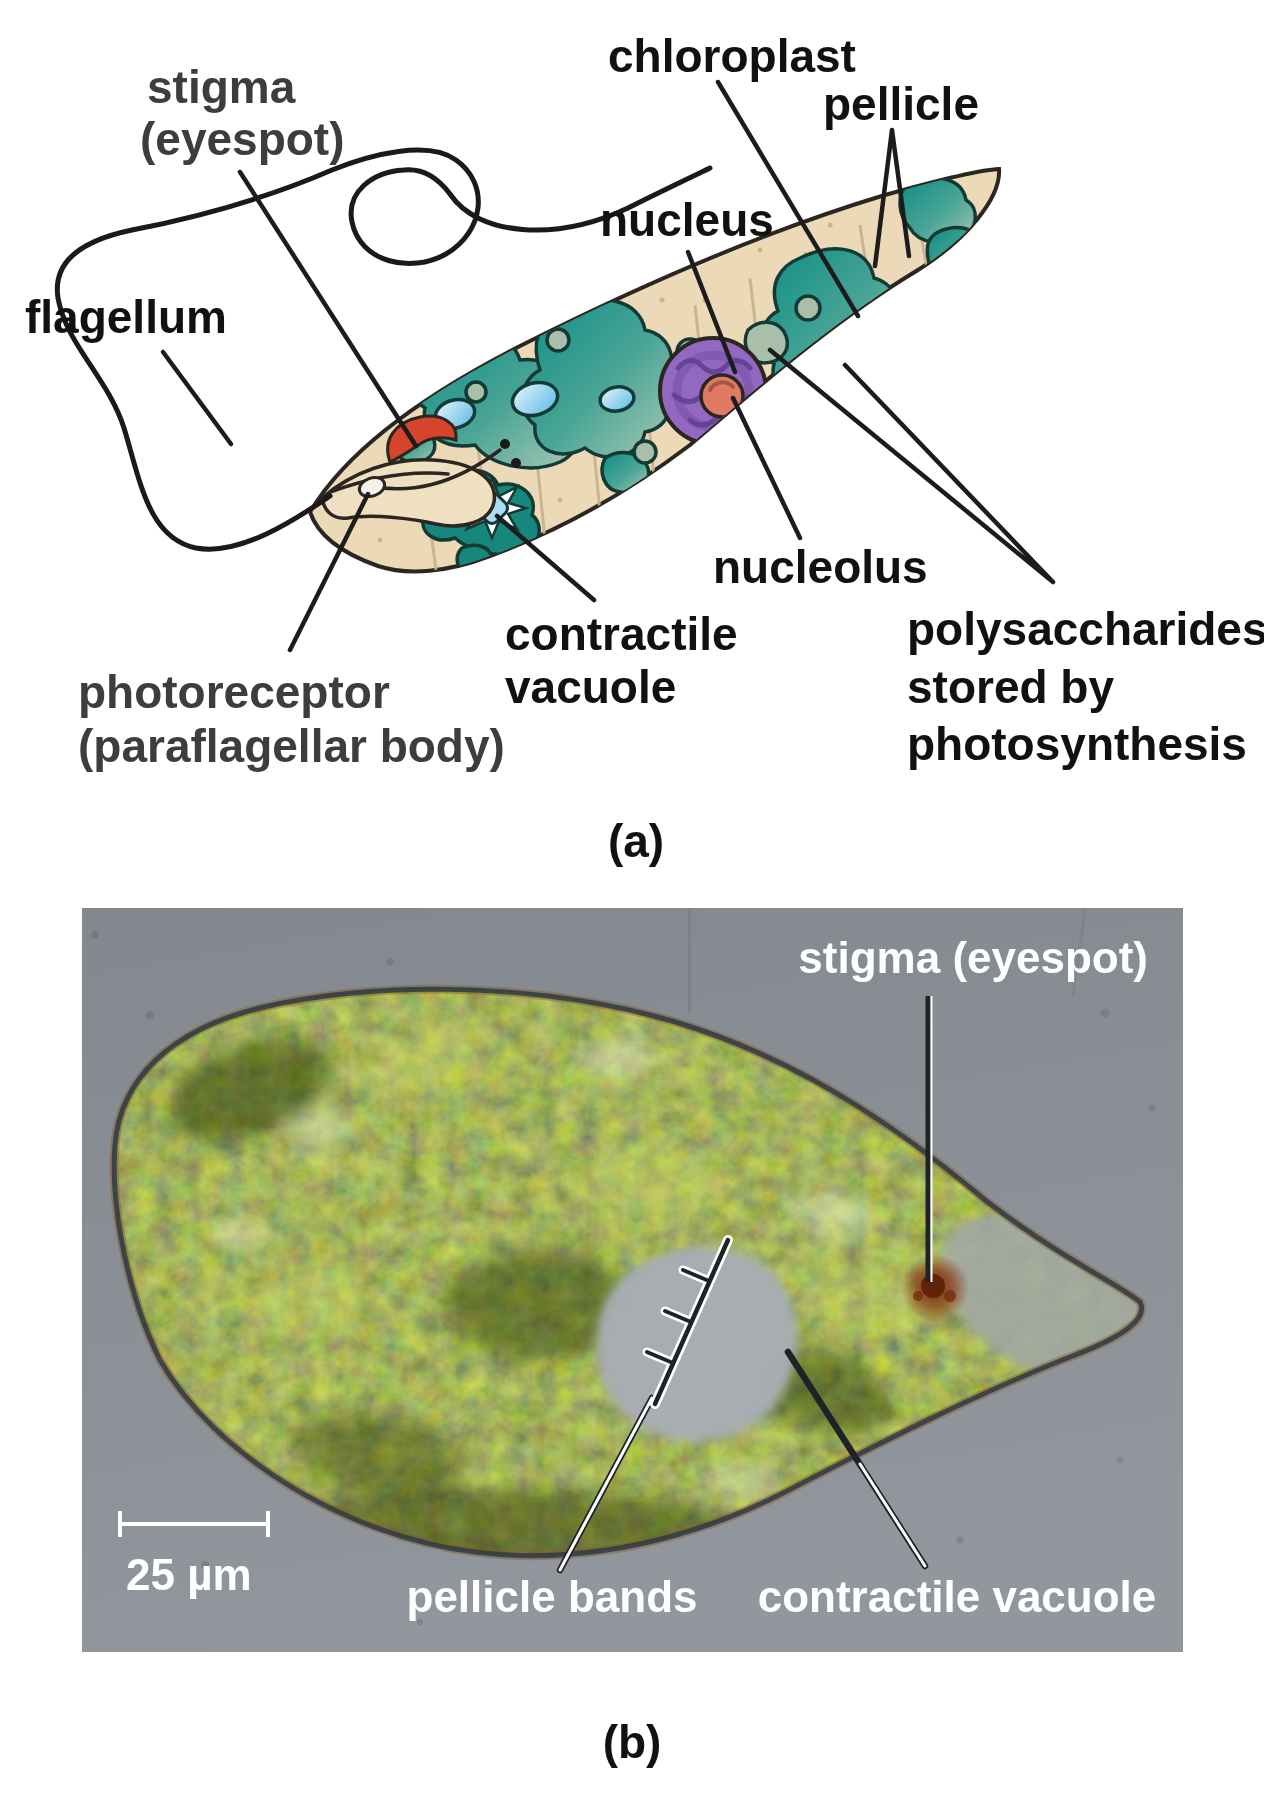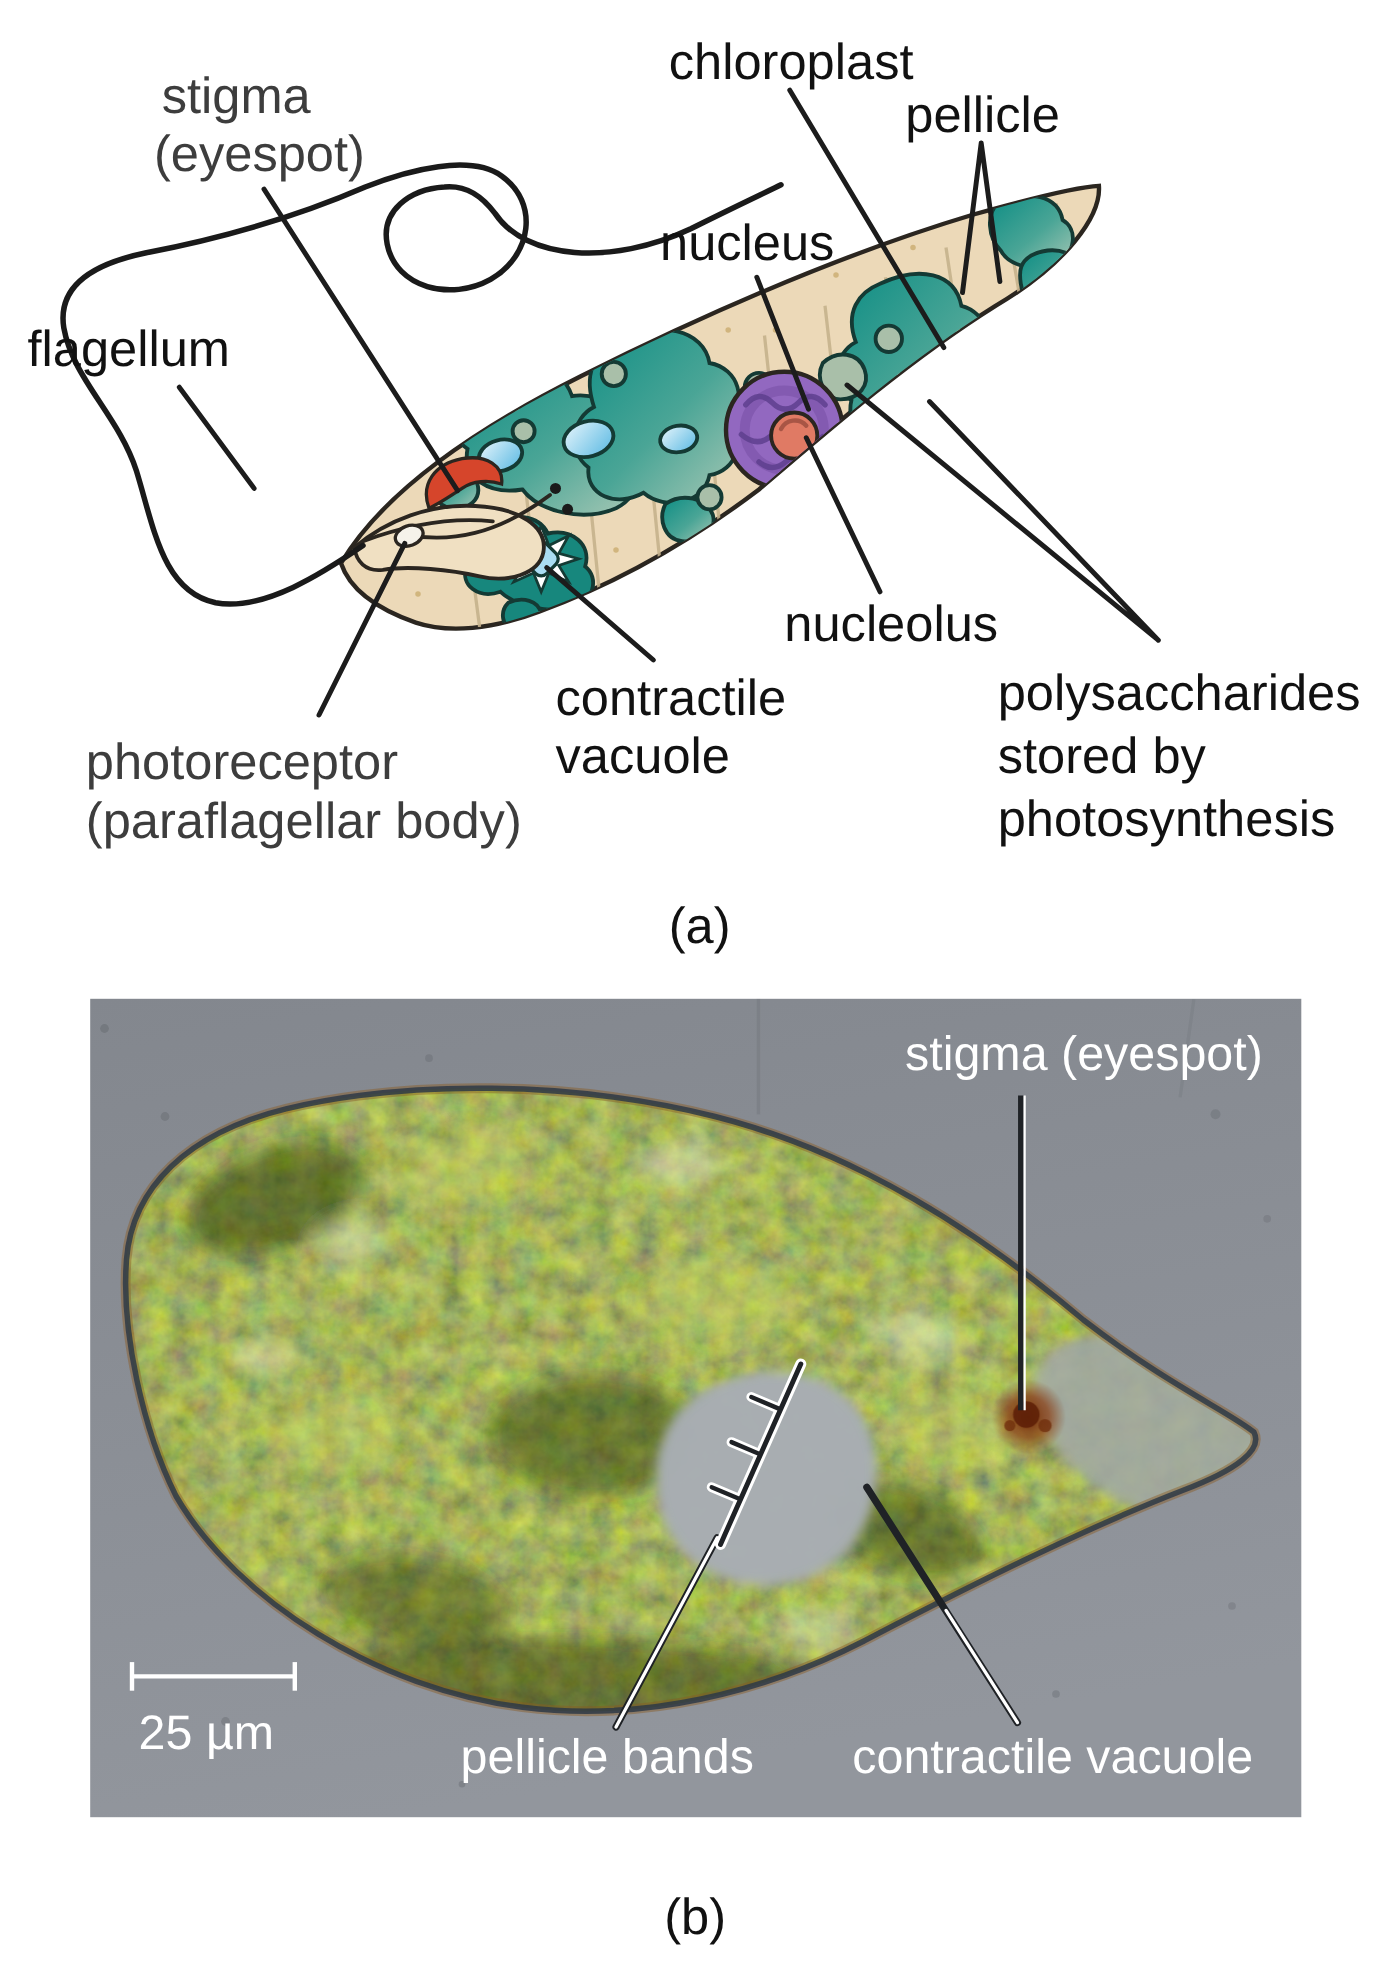--- a/index.html
+++ b/index.html
@@ -1,16 +1,16 @@
 <!DOCTYPE html>
 <html><head>
 <meta charset="utf-8">
 <style>
   html,body { margin:0; padding:0; background:#ffffff; }
-  #stage { position:relative; width:1264px; height:1800px; margin:0 auto; background:#fff; overflow:hidden; }
+  #stage { position:relative; width:1264px; height:1800px; margin:0 auto; background:#fff; overflow:hidden;font-weight:bold; }
   svg { display:block; }
   text { font-family:"Liberation Sans", sans-serif; }
   .albl  { font-size:46px; }
   .plbl  { font-size:44px; }
   .cap   { font-size:46px; }
   .lead  { fill:none; stroke:#1c1c1c; stroke-width:4.5; stroke-linecap:round; }
   .org   { stroke:#143a34; stroke-width:3.5; }
   .wcase { fill:none; stroke:#ffffff; stroke-linecap:round; }
   .bline { fill:none; stroke:#1f2226; stroke-linecap:round; }
 </style>

